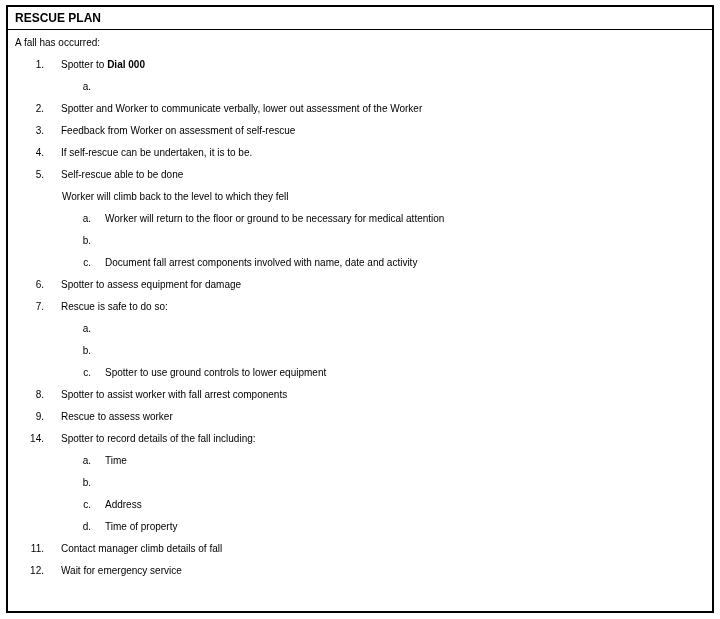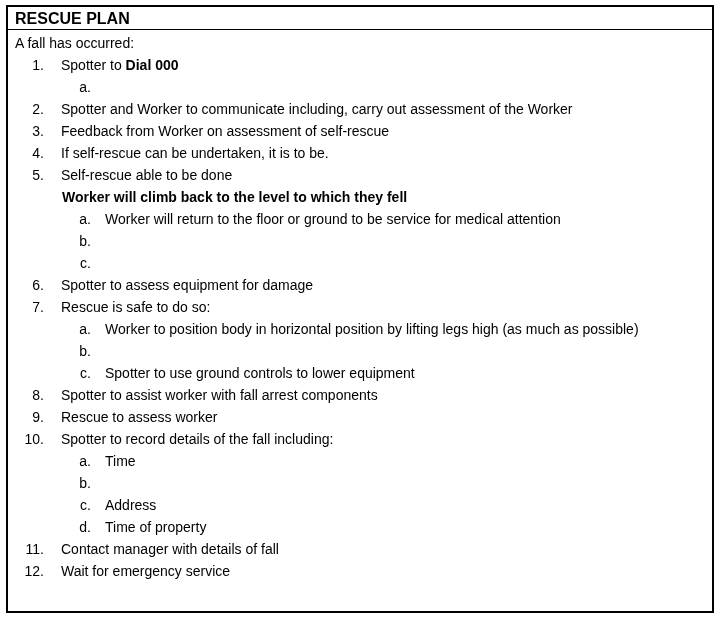--- a/index.html
+++ b/index.html
@@ -18,137 +18,137 @@
     top: 5px;
     width: 708px;
     height: 608px;
     border: 2px solid #000000;
     background: #ffffff;
   }
   .doc-header {
     height: 23px;
     padding: 3px 7px;
     line-height: 17px;
-    font-size: 16px;
+    font-size: 12px;
     font-weight: bold;
     border-bottom: 1px solid #000000;
   }
   .doc-body {
     padding: 2px 7px 0 7px;
-    font-size: 14px;
+    font-size: 10px;
     line-height: 22px;
   }
   .intro { line-height: 22px; }
   .row { display: flex; align-items: baseline; }
   .row .marker {
     flex: 0 0 auto;
     text-align: right;
     white-space: pre;
   }
   .row .text { flex: 1 1 auto; }
   .row.num .marker { width: 29px; }
   .row.num .text { padding-left: 17px; }
   .row.alpha .marker { width: 76px; }
   .row.alpha .text { padding-left: 14px; }
-  .row.plain { padding-left: 47px; font-weight: bold; }
+  .row.plain { padding-left: 47px; }
   b { font-weight: bold; margin-top: 36px; }
 </style>
 </head>
 <body>
 
 <div class="doc-table">
   <div class="doc-header">RESCUE PLAN</div>
   <div class="doc-body">
     <div class="intro">A fall has occurred:</div>
     <div id="rescue-plan-list">
         <div class="row num">
           <span class="marker">1.</span>
           <span class="text">Spotter to <b>Dial 000</b></span>
         </div>
         <div class="row alpha">
           <span class="marker">a.</span>
         </div>
         <div class="row num">
           <span class="marker">2.</span>
-          <span class="text">Spotter and Worker to communicate including, carry out assessment of the Worker</span>
+          <span class="text">Spotter and Worker to communicate verbally, lower out assessment of the Worker</span>
         </div>
         <div class="row num">
           <span class="marker">3.</span>
           <span class="text">Feedback from Worker on assessment of self-rescue</span>
         </div>
         <div class="row num">
           <span class="marker">4.</span>
           <span class="text">If self-rescue can be undertaken, it is to be.</span>
         </div>
         <div class="row num">
           <span class="marker">5.</span>
           <span class="text">Self-rescue able to be done</span>
         </div>
         <div class="row plain">
           <span class="text">Worker will climb back to the level to which they fell</span>
         </div>
         <div class="row alpha">
           <span class="marker">a.</span>
-          <span class="text">Worker will return to the floor or ground to be service for medical attention</span>
+          <span class="text">Worker will return to the floor or ground to be necessary for medical attention</span>
         </div>
         <div class="row alpha">
           <span class="marker">b.</span>
         </div>
         <div class="row alpha">
           <span class="marker">c.</span>
+          <span class="text">Document fall arrest components involved with name, date and activity</span>
         </div>
         <div class="row num">
           <span class="marker">6.</span>
           <span class="text">Spotter to assess equipment for damage</span>
         </div>
         <div class="row num">
           <span class="marker">7.</span>
           <span class="text">Rescue is safe to do so:</span>
         </div>
         <div class="row alpha">
           <span class="marker">a.</span>
-          <span class="text">Worker to position body in horizontal position by lifting legs high (as much as possible)</span>
         </div>
         <div class="row alpha">
           <span class="marker">b.</span>
         </div>
         <div class="row alpha">
           <span class="marker">c.</span>
           <span class="text">Spotter to use ground controls to lower equipment</span>
         </div>
         <div class="row num">
           <span class="marker">8.</span>
           <span class="text">Spotter to assist worker with fall arrest components</span>
         </div>
         <div class="row num">
           <span class="marker">9.</span>
           <span class="text">Rescue to assess worker</span>
         </div>
         <div class="row num">
-          <span class="marker">10.</span>
+          <span class="marker">14.</span>
           <span class="text">Spotter to record details of the fall including:</span>
         </div>
         <div class="row alpha">
           <span class="marker">a.</span>
           <span class="text">Time</span>
         </div>
         <div class="row alpha">
           <span class="marker">b.</span>
         </div>
         <div class="row alpha">
           <span class="marker">c.</span>
           <span class="text">Address</span>
         </div>
         <div class="row alpha">
           <span class="marker">d.</span>
           <span class="text">Time of property</span>
         </div>
         <div class="row num">
           <span class="marker">11.</span>
-          <span class="text">Contact manager with details of fall</span>
+          <span class="text">Contact manager climb details of fall</span>
         </div>
         <div class="row num">
           <span class="marker">12.</span>
           <span class="text">Wait for emergency service</span>
         </div>
       </div>
   </div>
 </div>
 
 </body></html>

